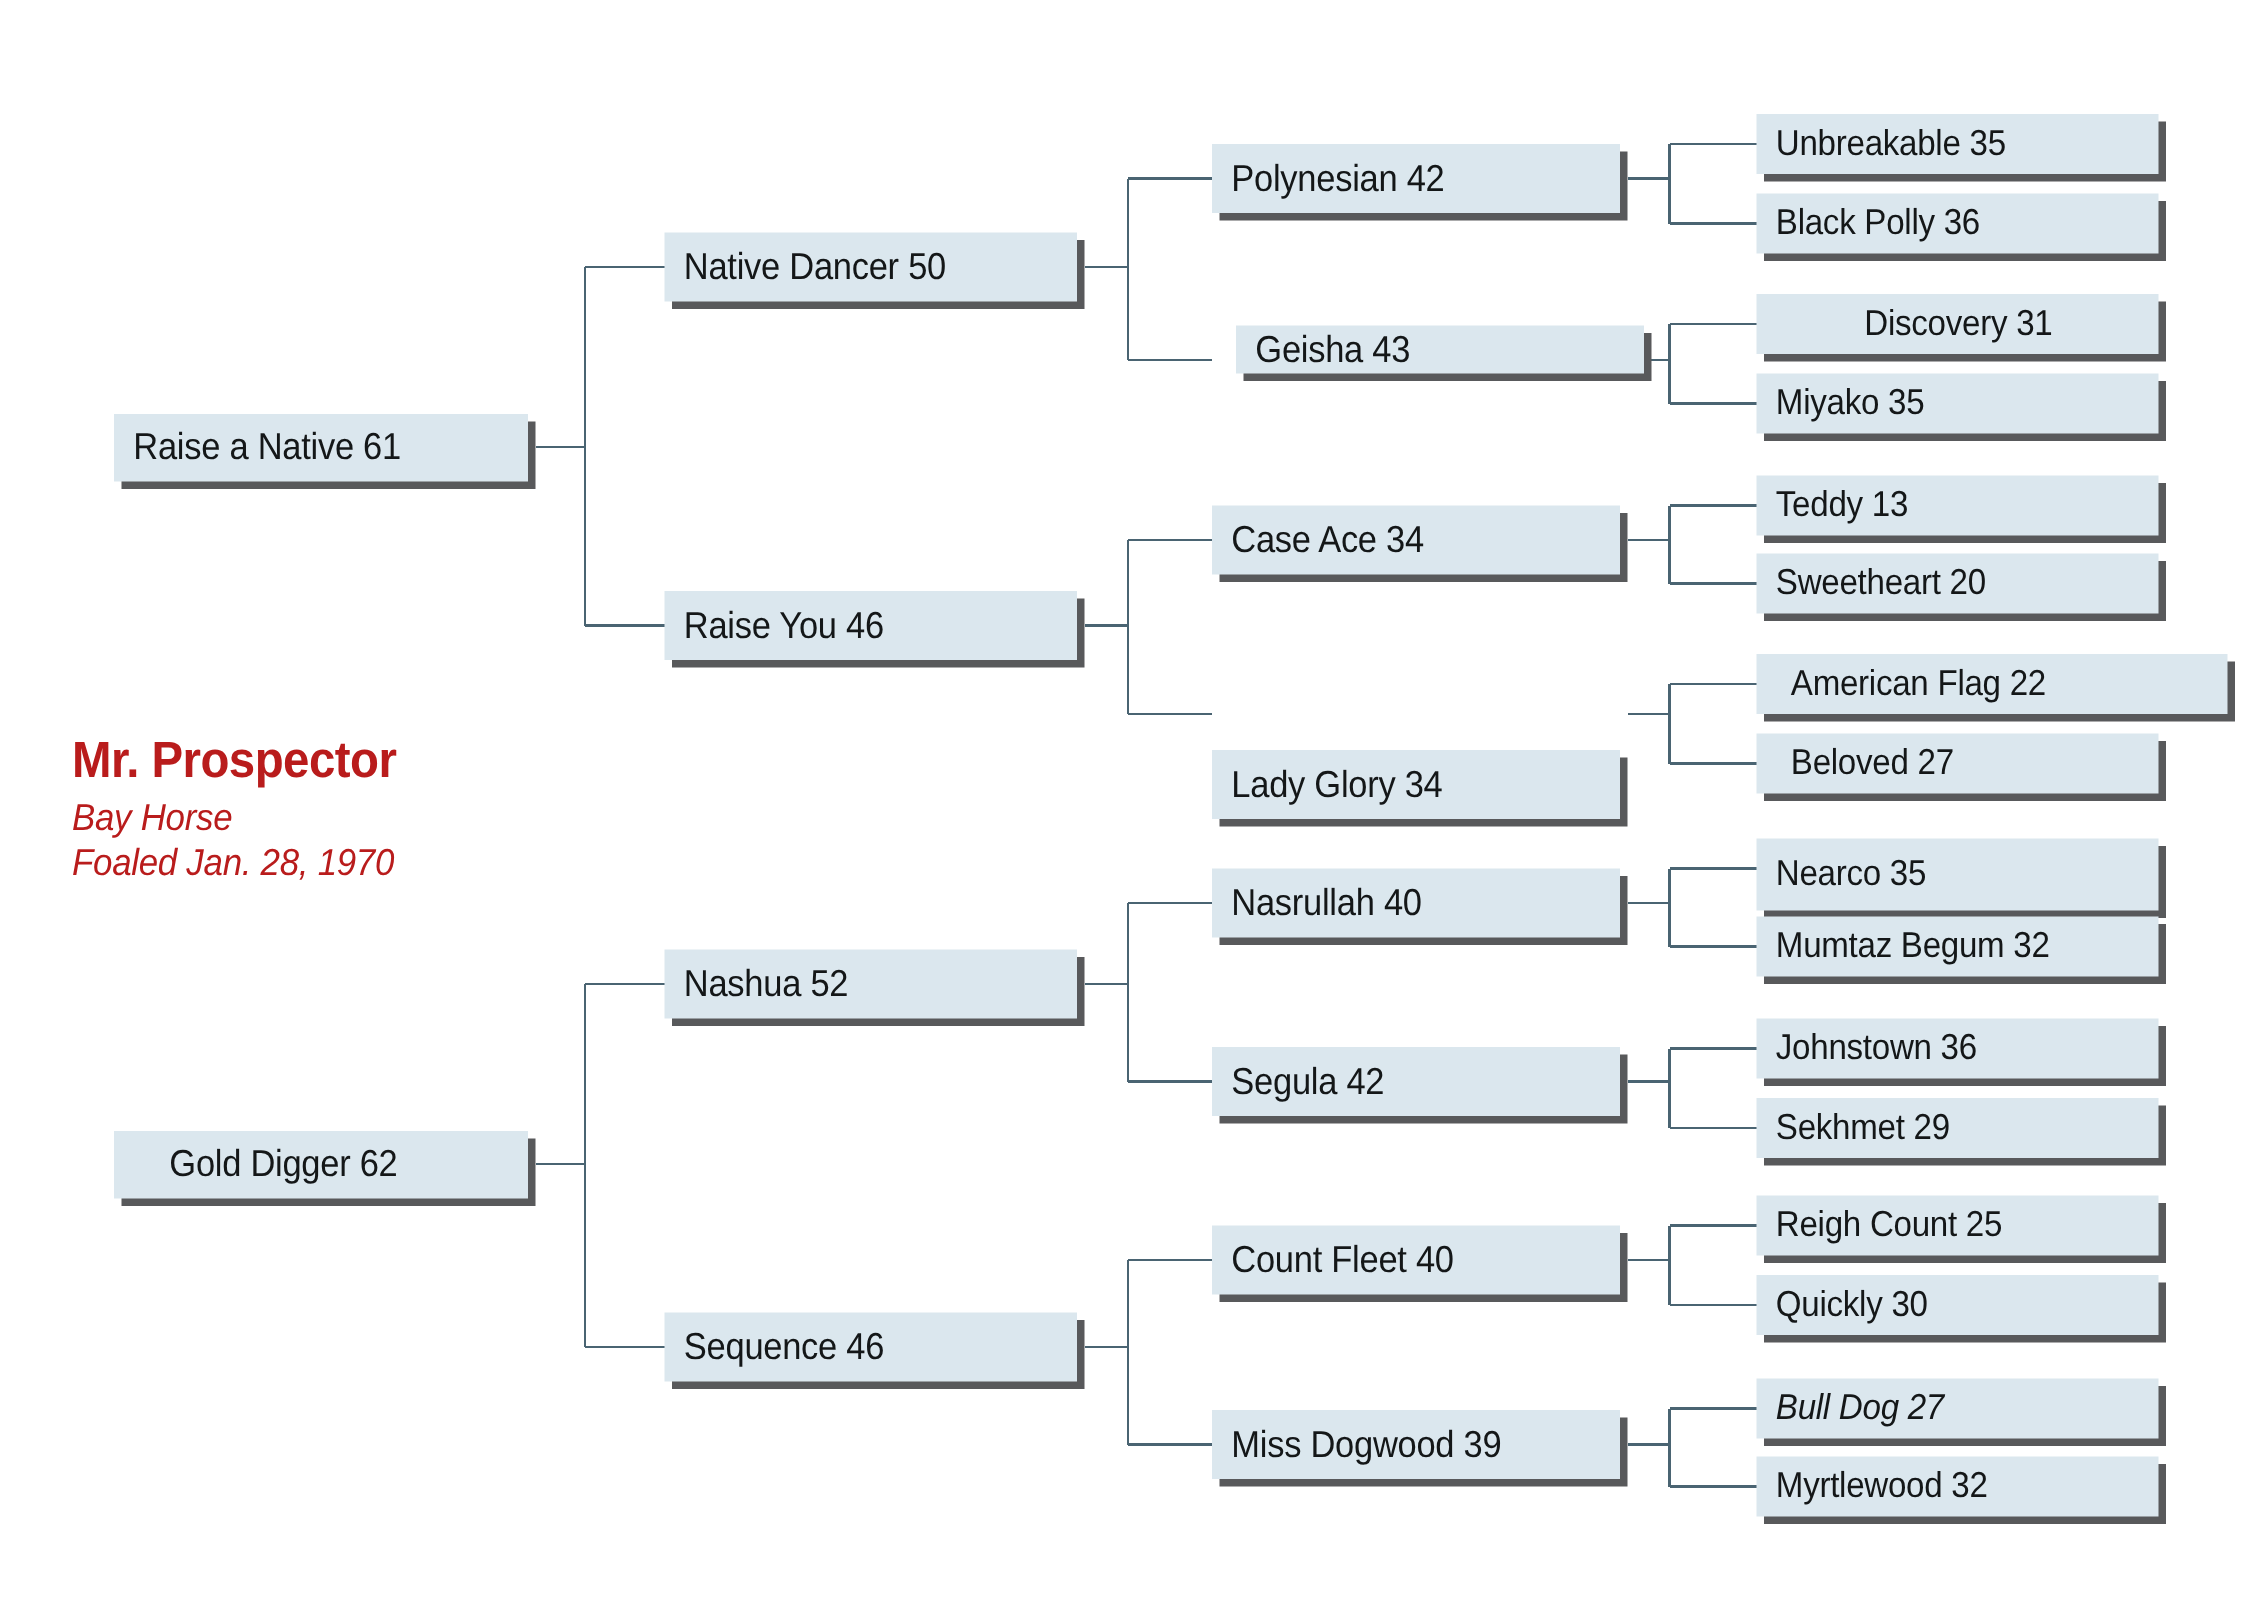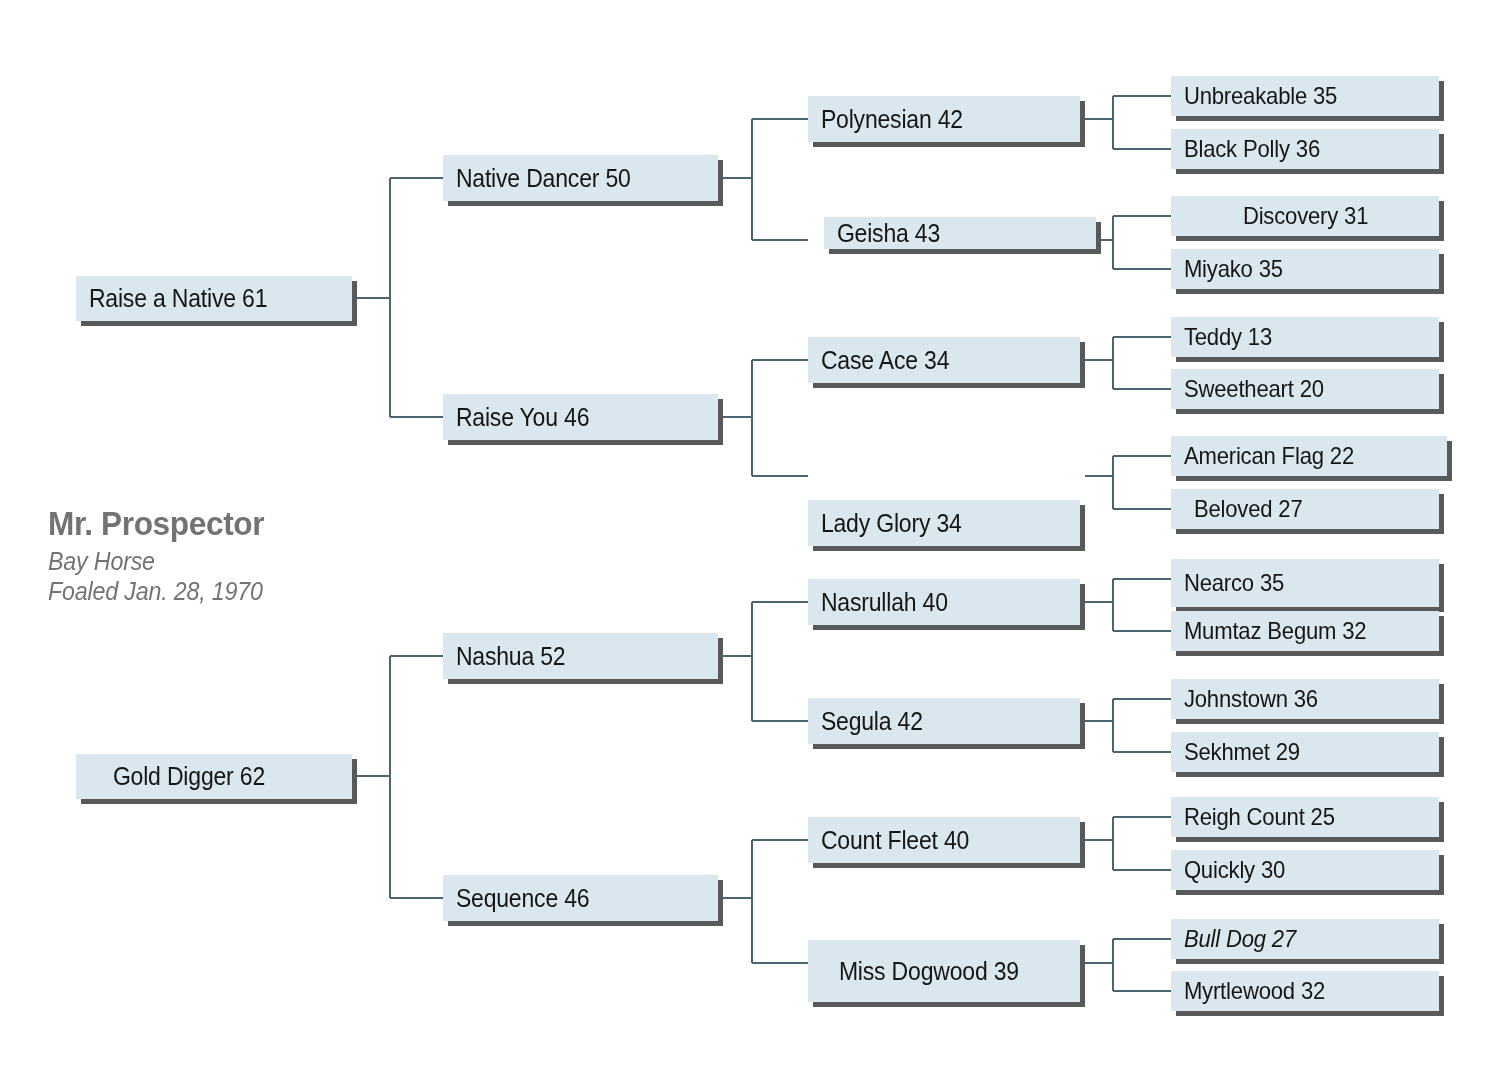--- a/index.html
+++ b/index.html
@@ -40,22 +40,22 @@
     letter-spacing:-0.2px;
     white-space:nowrap;
     transform:scaleX(0.92);
     transform-origin:left center;
     padding-left:14px;
   }
   .node.g4 .label{font-size:24px;}
   
   #subject{
     position:absolute;
-    left:48px;top:506px;
-    color:#737373;
+    left:48px;top:490px;
+    color:#b91c1c;
   }
   #subject .name{
     font-size:34px;
     font-weight:bold;
     line-height:1.05;
     letter-spacing:-0.4px;
     transform:scaleX(0.93);
     transform-origin:left center;
     white-space:nowrap;
   }
@@ -182,21 +182,21 @@
   </div>
   <div class="node g3" style="left: 808px; top: 579px; width: 272px; height: 46px;">
     <span class="label">Nasrullah 40</span>
   </div>
   <div class="node g3" style="left: 808px; top: 698px; width: 272px; height: 46px; text-align: center;">
     <span class="label">Segula 42</span>
   </div>
   <div class="node g3" style="left: 808px; top: 817px; width: 272px; height: 46px;">
     <span class="label">Count Fleet 40</span>
   </div>
-  <div class="node g3" style="left: 808px; top: 940px; width: 272px; height: 62px; padding-left: 18px;">
+  <div class="node g3" style="left: 808px; top: 940px; width: 272px; height: 46px;">
     <span class="label">Miss Dogwood 39</span>
   </div>
 
   <div class="node g4" style="left: 1171px; top: 76px; width: 268px; height: 40px;">
     <span class="label">Unbreakable 35</span>
   </div>
   <div class="node g4" style="left: 1171px; top: 129px; width: 268px; height: 40px;">
     <span class="label">Black Polly 36</span>
   </div>
   <div class="node g4" style="left: 1171px; top: 196px; width: 268px; height: 40px; justify-content: center;">
@@ -204,21 +204,21 @@
   </div>
   <div class="node g4" style="left: 1171px; top: 249px; width: 268px; height: 40px;">
     <span class="label">Miyako 35</span>
   </div>
   <div class="node g4" style="left: 1171px; top: 317px; width: 268px; height: 40px;">
     <span class="label">Teddy 13</span>
   </div>
   <div class="node g4" style="left: 1171px; top: 369px; width: 268px; height: 40px;">
     <span class="label">Sweetheart 20</span>
   </div>
-  <div class="node g4" style="left: 1171px; top: 436px; width: 276px; height: 40px;">
+  <div class="node g4" style="left: 1171px; top: 436px; width: 314px; height: 40px; padding-left: 10px;">
     <span class="label">American Flag 22</span>
   </div>
   <div class="node g4" style="left: 1171px; top: 489px; width: 268px; height: 40px; padding-left: 10px;">
     <span class="label">Beloved 27</span>
   </div>
   <div class="node g4" style="left: 1171px; top: 559px; width: 268px; height: 48px;">
     <span class="label">Nearco 35</span>
   </div>
   <div class="node g4" style="left: 1171px; top: 611px; width: 268px; height: 40px;">
     <span class="label">Mumtaz Begum 32</span>

